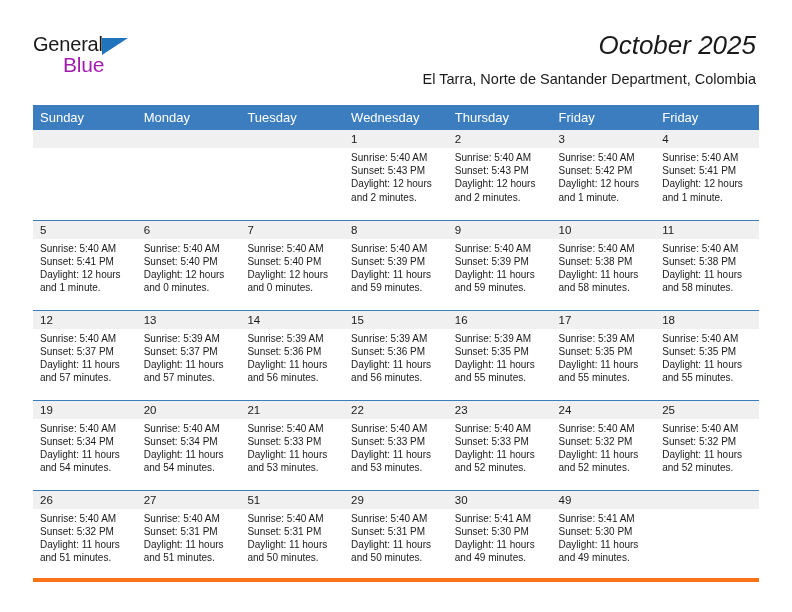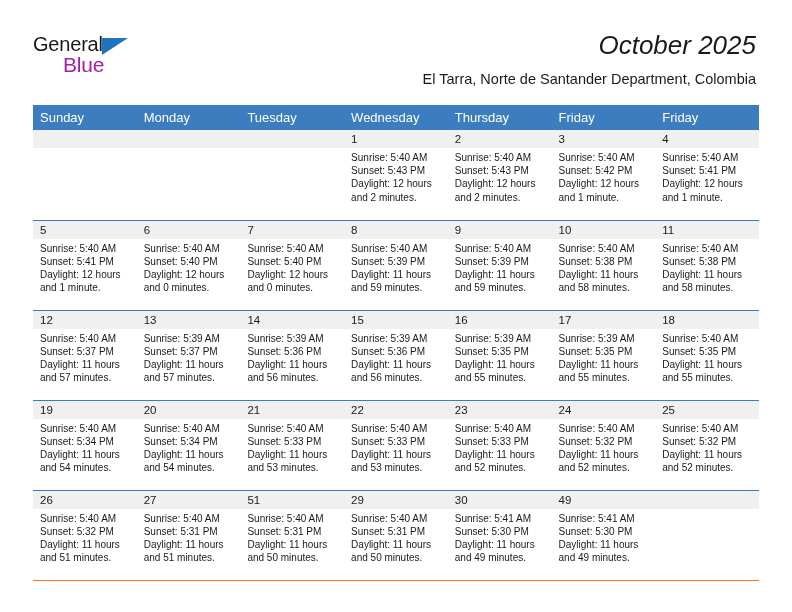--- a/index.html
+++ b/index.html
@@ -113,21 +113,21 @@
     vertical-align: top;
     padding: 0;
     height: 90px;
     border-top: 1px solid #3b7dbf;
     border-bottom: none;
     background: #ffffff;
     position: relative;
     box-sizing: border-box;
   }
   .week-row:first-of-type td { border-top: none; }
-  .calendar tr.week-row:last-child td { border-bottom: 1px solid #f97316; }
+  .calendar tr.week-row:last-child td { border-bottom: 4px solid #f97316; }
 
   .daynum {
     display: block;
     background: #f0f0f0;
     font-size: 11.5px;
     color: #1a1a1a;
     padding: 4px 0 4px 7px;
     height: 18px;
     box-sizing: border-box;
     line-height: 11px;

